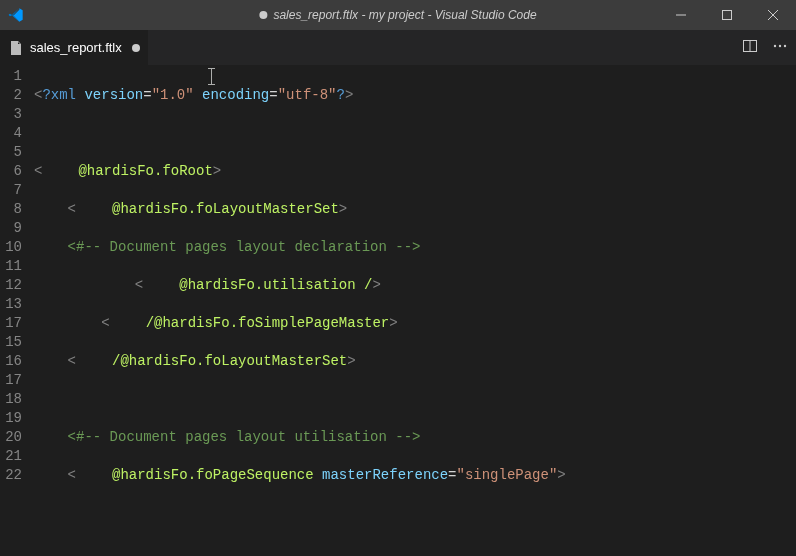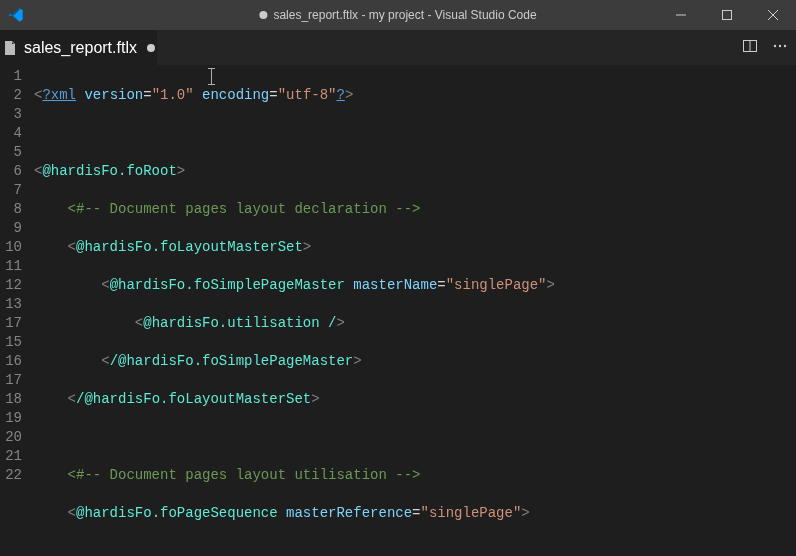--- a/index.html
+++ b/index.html
@@ -12,20 +12,21 @@
   overflow: hidden;
   font-size: 13px;
 }
 .title-bar {
   height: 30px;
   background: #3c3c3c;
   display: flex;
   align-items: center;
   justify-content: space-between;
   padding: 0 0 0 8px;
+  font-style: italic;
 }
 .title-left { display: flex; align-items: center; gap: 8px; }
 .vscode-logo { width: 16px; height: 16px; }
 .title-center {
   position: absolute;
   left: 50%;
   transform: translateX(-50%);
   display: flex;
   align-items: center;
   gap: 6px;
@@ -41,25 +42,25 @@
 }
 .tab-bar {
   height: 35px;
   background: #252526;
   display: flex;
   align-items: stretch;
 }
 .tab {
   display: flex;
   align-items: center;
-  padding: 0 2px;
+  padding: 0 8px;
   background: #1e1e1e;
   border-right: 1px solid #252526;
   gap: 6px;
-  font-size: 16px;
+  font-size: 13px;
   color: #ffffff;
 }
 .file-icon { width: 16px; height: 16px; display: flex; align-items: center; justify-content: center; }
 .tab-dot { width: 8px; height: 8px; border-radius: 50%; background: #cccccc; margin-left: 4px; }
 .tab-bar-right {
   margin-left: auto;
   display: flex;
   align-items: center;
   padding-right: 8px;
   gap: 14px;
@@ -82,25 +83,25 @@
 }
 .gutter .ln { height: 19px; }
 .code {
   flex: 1;
   white-space: pre;
   padding-top: 2px;
   position: relative;
 }
 .code-line { height: 19px; }
 .c-bracket { color: #808080; }
-.c-pi { color: #569cd6; text-decoration: underline; }
+.c-pi { color: #569cd6; }
 .c-attr { color: #7dd3fc; }
 .c-eq { color: #d4d4d4; }
 .c-str { color: #ce9178; }
-.c-tag { color: #5eead4; }
+.c-tag { color: #bef264; margin-left: 36px; }
 .c-comment { color: #6a9955; }
 .text-cursor {
   position: absolute;
   left: 177px;
   top: 3px;
   width: 1px;
   height: 17px;
   pointer-events: none;
 }
 .text-cursor::before, .text-cursor::after {
@@ -205,23 +206,22 @@
     <div class="ln">18</div>
     <div class="ln">19</div>
     <div class="ln">20</div>
     <div class="ln">21</div>
     <div class="ln">22</div>
   </div>
   <div class="code">
 <div class="code-line"><span class="c-bracket">&lt;</span><span class="c-pi">?xml</span> <span class="c-attr">version</span><span class="c-eq">=</span><span class="c-str">"1.0"</span> <span class="c-attr">encoding</span><span class="c-eq">=</span><span class="c-str">"utf-8"</span><span class="c-pi">?</span><span class="c-bracket">&gt;</span><span class="text-cursor"><span class="text-cursor-bar"></span></span></div>
 <div class="code-line"></div>
 <div class="code-line"><span class="c-bracket">&lt;</span><span class="c-tag">@hardisFo.foRoot</span><span class="c-bracket">&gt;</span></div>
+<div class="code-line">    <span class="c-bracket">&lt;</span><span class="c-tag">@hardisFo.foLayoutMasterSet</span><span class="c-bracket">&gt;</span></div>
 <div class="code-line">    <span class="c-comment">&lt;#-- Document pages layout declaration --&gt;</span></div>
-<div class="code-line">    <span class="c-bracket">&lt;</span><span class="c-tag">@hardisFo.foLayoutMasterSet</span><span class="c-bracket">&gt;</span></div>
-<div class="code-line">        <span class="c-bracket">&lt;</span><span class="c-tag">@hardisFo.foSimplePageMaster</span> <span class="c-attr">masterName</span><span class="c-eq">=</span><span class="c-str">"singlePage"</span><span class="c-bracket">&gt;</span></div>
 <div class="code-line">            <span class="c-bracket">&lt;</span><span class="c-tag">@hardisFo.utilisation /</span><span class="c-bracket">&gt;</span></div>
 <div class="code-line">        <span class="c-bracket">&lt;</span><span class="c-tag">/@hardisFo.foSimplePageMaster</span><span class="c-bracket">&gt;</span></div>
 <div class="code-line">    <span class="c-bracket">&lt;</span><span class="c-tag">/@hardisFo.foLayoutMasterSet</span><span class="c-bracket">&gt;</span></div>
 <div class="code-line"></div>
 <div class="code-line">    <span class="c-comment">&lt;#-- Document pages layout utilisation --&gt;</span></div>
 <div class="code-line">    <span class="c-bracket">&lt;</span><span class="c-tag">@hardisFo.foPageSequence</span> <span class="c-attr">masterReference</span><span class="c-eq">=</span><span class="c-str">"singlePage"</span><span class="c-bracket">&gt;</span></div>
 
 
 
 

